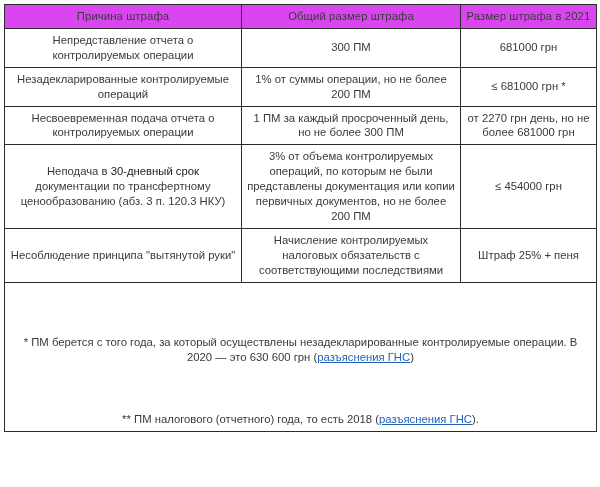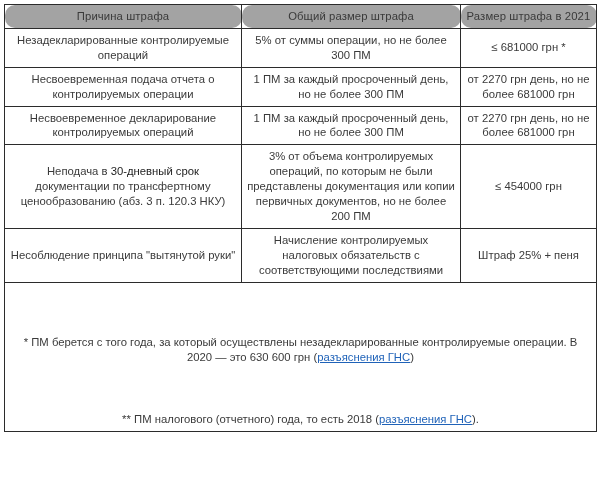--- a/index.html
+++ b/index.html
@@ -30,27 +30,26 @@
     border: 1px solid #2b2b2b;
     padding: 4px 5px;
     vertical-align: middle;
     text-align: center;
     font-size: 11.3px;
     line-height: 1.32;
     color: #3a3a3a;
     font-weight: normal;
   }
   thead th {
-    background: #a3a3a3;
+    background: #d946ef;
     color: #1c1c1c;
     font-weight: bold;
     font-size: 11.8px;
     padding: 7px 4px;
     letter-spacing: 0.1px;
-    border-radius: 10px;
   }
   col.c1 { width: 237px; }
   col.c2 { width: 219px; }
   col.c3 { width: 136px; }
 
   td.cell-reason { padding-left: 8px; padding-right: 8px; }
   td.cell-amount { padding-left: 6px; padding-right: 6px; }
   td.cell-2021   { padding-left: 4px; padding-right: 4px; }
 
   .bold-inline { font-weight: normal; color: #1c1c1c; }
@@ -80,38 +79,38 @@
     </colgroup>
     <thead>
       <tr>
         <th>Причина штрафа</th>
         <th>Общий размер штрафа</th>
         <th>Размер штрафа в 2021</th>
       </tr>
     </thead>
     <tbody>
 
+      <tr>
+        <td class="cell-reason">Непредставление отчета о контролируемых операции</td>
+        <td class="cell-amount">300 ПМ</td>
+        <td class="cell-2021">681000 грн</td>
+      </tr>
 
       <tr>
         <td class="cell-reason">Незадекларированные контролируемые операций</td>
-        <td class="cell-amount">5% от суммы операции, но не более 300 ПМ</td>
+        <td class="cell-amount">1% от суммы операции, но не более 200 ПМ</td>
         <td class="cell-2021">≤ 681000 грн *</td>
       </tr>
 
       <tr>
         <td class="cell-reason">Несвоевременная подача отчета о контролируемых операции</td>
         <td class="cell-amount">1 ПМ за каждый просроченный день, но не более 300 ПМ</td>
         <td class="cell-2021">от 2270 грн день, но не более 681000 грн</td>
       </tr>
 
-      <tr>
-        <td class="cell-reason">Несвоевременное декларирование контролируемых операций</td>
-        <td class="cell-amount">1 ПМ за каждый просроченный день, но не более 300 ПМ</td>
-        <td class="cell-2021">от 2270 грн день, но не более 681000 грн</td>
-      </tr>
 
 
       <tr>
         <td class="cell-reason"><span>Неподача в </span><span class="bold-inline">30-дневный срок</span><span> документации по трансфертному ценообразованию (абз. 3 п. 120.3 НКУ)</span></td>
         <td class="cell-amount">3% от объема контролируемых операций, по которым не были представлены документация или копии первичных документов, но не более 200 ПМ</td>
         <td class="cell-2021">≤ 454000 грн</td>
       </tr>
 
 
       <tr>

